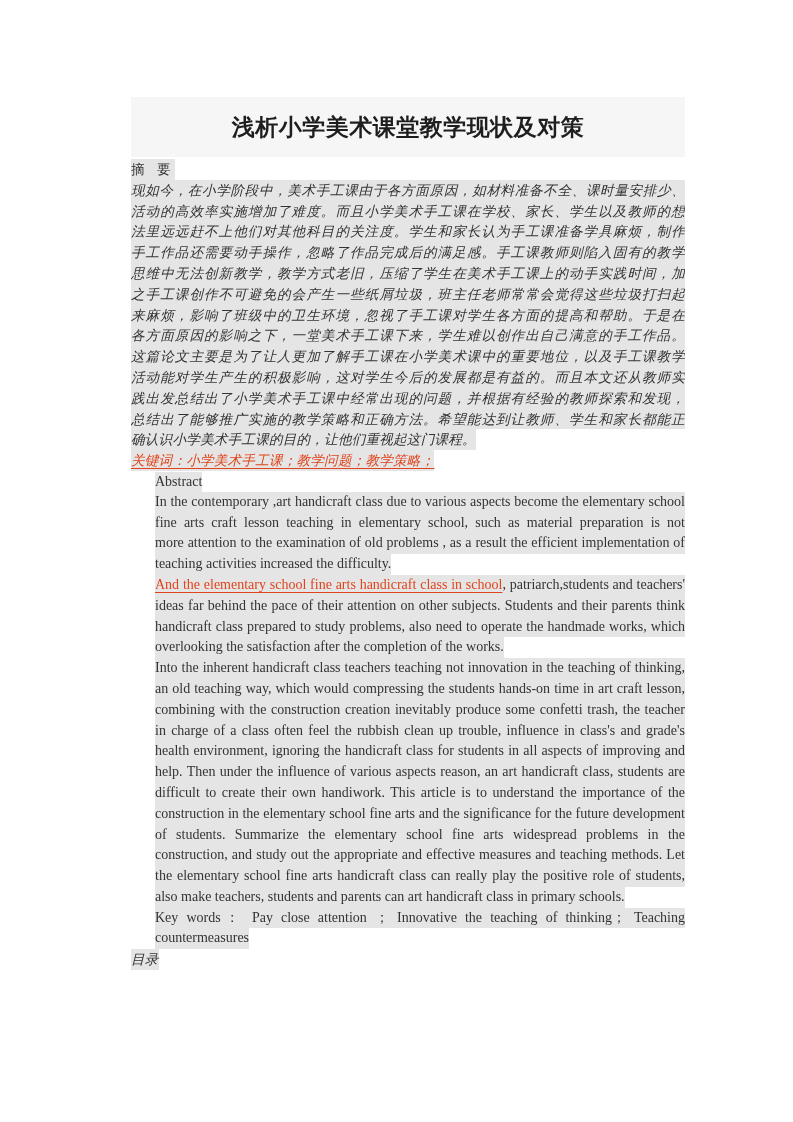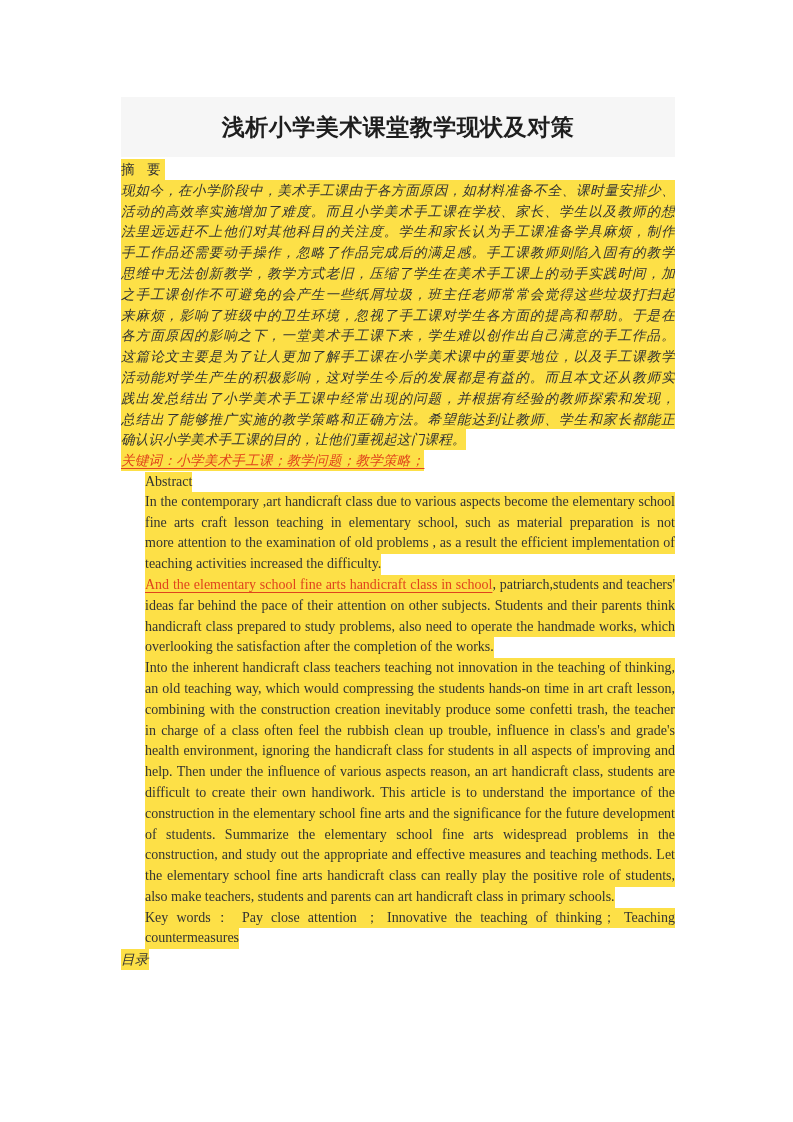--- a/index.html
+++ b/index.html
@@ -1,28 +1,28 @@
 <!DOCTYPE html>
 <html><head>
 <meta charset="utf-8">
 <style>
   html, body { margin: 0; padding: 0; background: #ffffff; }
   body { width: 793px; height: 1122px; position: relative; overflow: hidden; }
-  .page { position: absolute; left: 121px; top: 97px; width: 554px; }
+  .page { position: absolute; left: 131px; top: 97px; width: 554px; }
   .title-band {
     background: #f6f6f6; height: 60px; display: flex; align-items: center; justify-content: center;
   }
   .title {
     font-family: "DejaVu Sans", sans-serif; font-weight: bold; font-size: 23px; color: #1e1e1e; letter-spacing: 0.5px;
   }
   .line {
     display: block; height: 20.8px; line-height: 20.8px; white-space: nowrap; overflow: hidden;
     color: #333333;
   }
-  .line > span.hl { background: #fde047; display: inline-block; }
+  .line > span.hl { background: #e5e5e5; display: inline-block; }
   .cn { font-family: "DejaVu Serif", serif; font-size: 13.6px; letter-spacing: 0.2px; font-style: italic; }
   .en { font-family: "Liberation Serif", serif; font-size: 14px; margin-left: 24px; }
   .just { text-align: justify; text-align-last: justify; }
   .just > span.hl { display: block; }
   .red { color: #e0441c; text-decoration: underline; text-decoration-color: #e0441c; text-underline-offset: 3px; }
   .heading-cn { font-family: "DejaVu Serif", serif; font-size: 13.6px; letter-spacing: 4px; color:#333; }
 </style>
 </head>
 <body>
 

